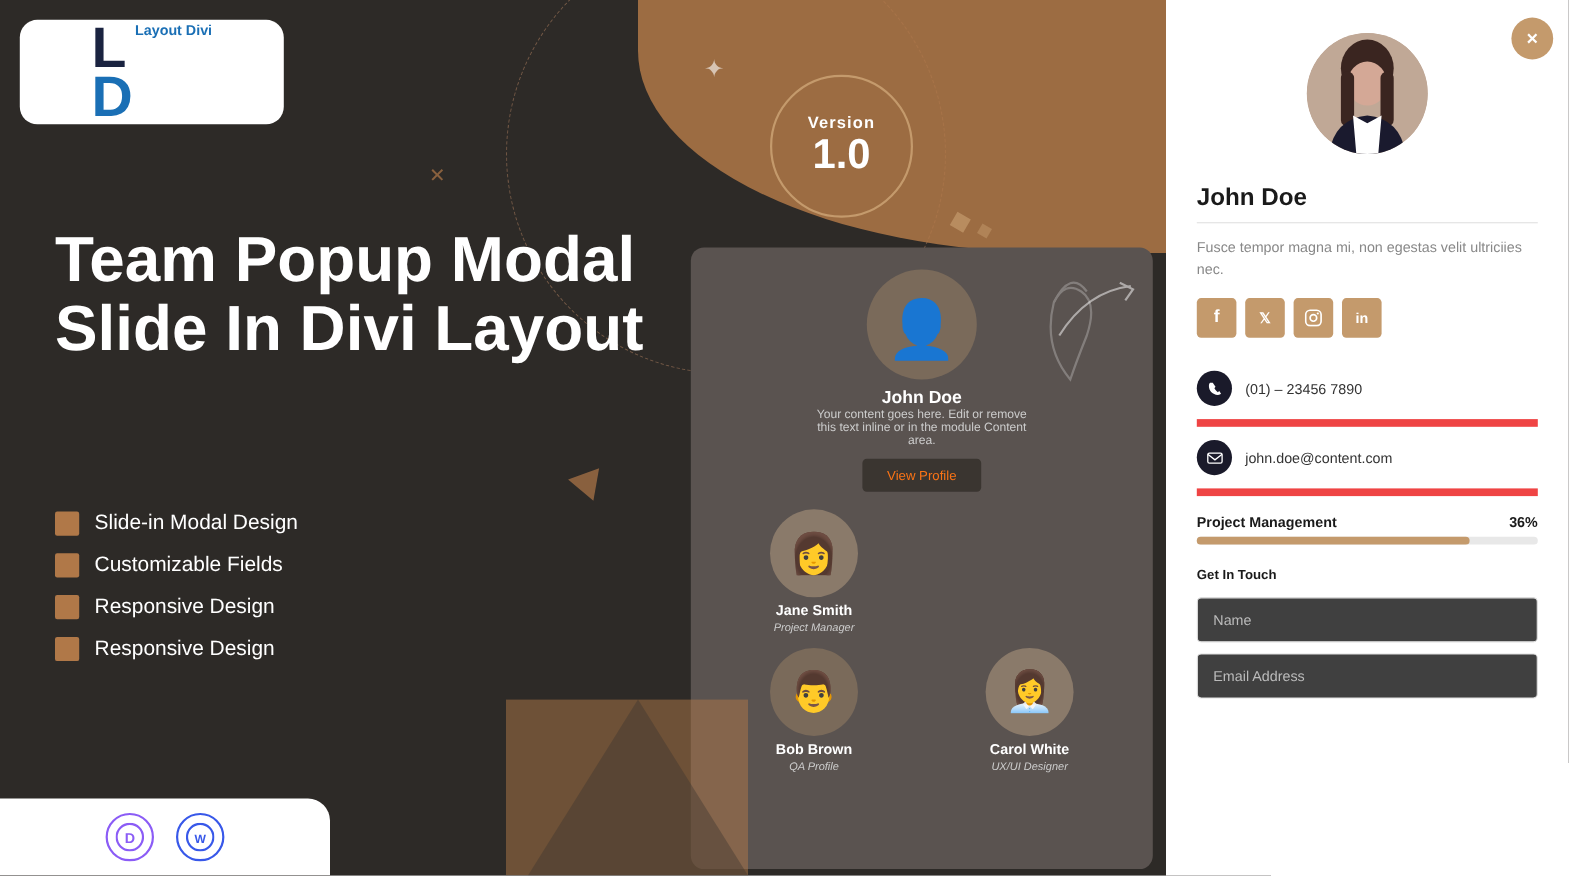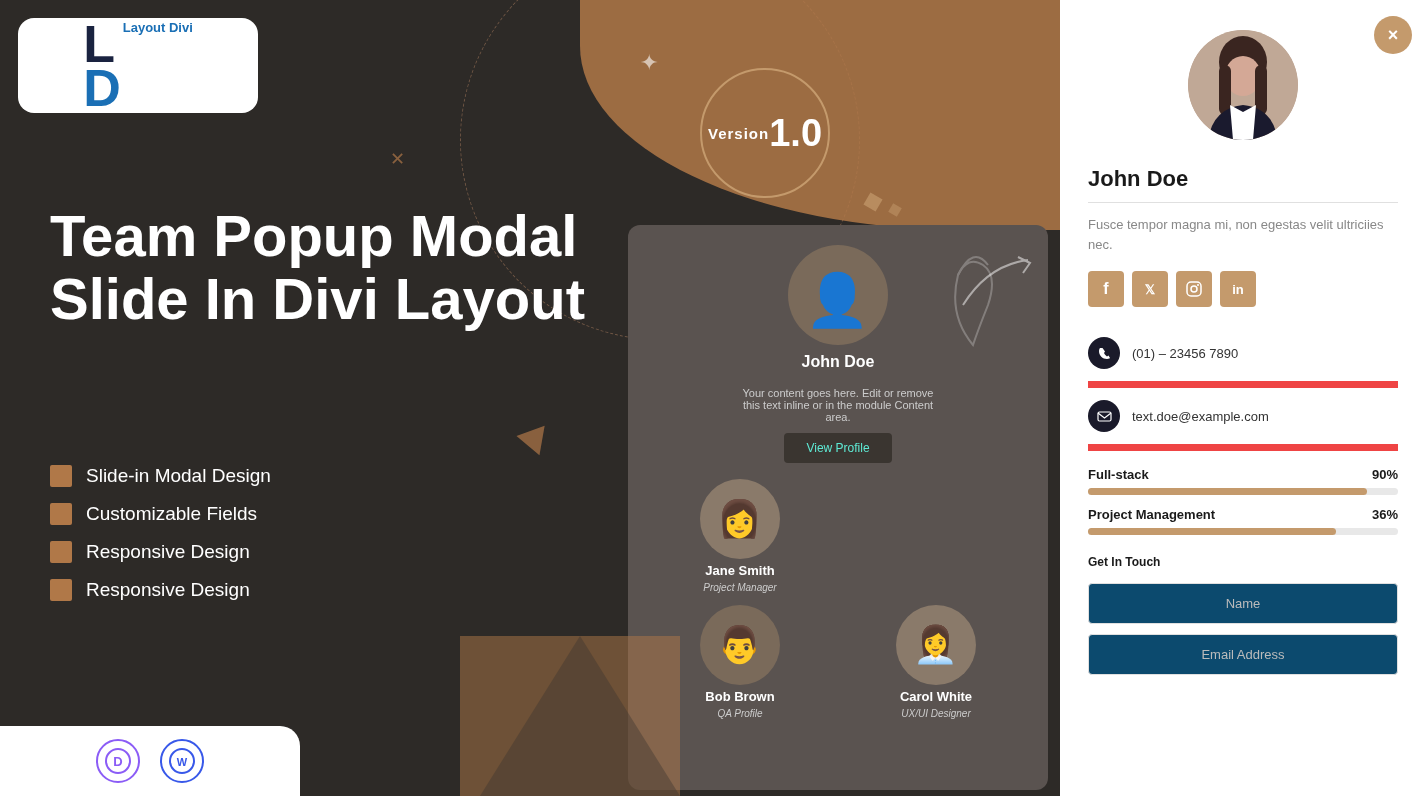--- a/index.html
+++ b/index.html
@@ -110,20 +110,21 @@
     
     .version-badge {
       position: absolute;
       top: 68px;
       left: 700px;
       width: 130px;
       height: 130px;
       border: 2px solid #c49a6c;
       border-radius: 50%;
       display: flex;
+      flex-direction: column;
       align-items: center;
       justify-content: center;
       color: #fff;
     }
     .version-label {
       font-size: 15px;
       font-weight: 600;
       letter-spacing: 1px;
     }
     .version-number {
@@ -233,25 +234,25 @@
       color: #fff;
       font-size: 16px;
       font-weight: 700;
       margin-top: 8px;
     }
     .preview-bio {
       color: #ccc;
       font-size: 11px;
       text-align: center;
       max-width: 200px;
-      margin: 16px 0 10px;
+      margin: 0 0 10px;
     }
     .preview-btn {
       background: #3a3530;
-      color: #5eead4;
+      color: #f97316;
       border: none;
       padding: 8px 22px;
       border-radius: 4px;
       font-size: 12px;
       cursor: pointer;
     }
 
     
     .team-grid {
       display: grid;
@@ -439,22 +440,21 @@
     }
     .touch-input {
       width: 100%;
       border: 1px solid #e0e0e0;
       border-radius: 4px;
       padding: 12px 14px;
       font-size: 13px;
       color: #999;
       margin-bottom: 10px;
       outline: none;
-      background: #0c4a6e;
-      text-align: center;
+      background: #404040;
     }
     .touch-input::placeholder { color: #bbb; }
 
     
     .deco-bottom-brown {
       position: absolute;
       bottom: 0;
       left: 460px;
       width: 220px;
       height: 160px;
@@ -641,33 +641,24 @@
       </div>
       <span>(01) – 23456 7890</span>
     </div>
     <div class="contact-row">
       <div class="contact-icon-circle">
         <svg width="15" height="15" viewBox="0 0 15 15" fill="none">
           <rect x="1" y="3" width="13" height="9" rx="1.5" stroke="white" stroke-width="1.2"></rect>
           <path d="M1 4L7.5 9L14 4" stroke="white" stroke-width="1.2"></path>
         </svg>
       </div>
-      <span>text.doe@example.com</span>
+      <span>john.doe@content.com</span>
     </div>
 
     <div class="skill-section">
-      <div class="skill-row">
-        <div class="skill-header">
-          <span class="skill-name">Full-stack</span>
-          <span class="skill-pct">90%</span>
-        </div>
-        <div class="skill-bar-bg">
-          <div class="skill-bar-fill" style="width:90%;"></div>
-        </div>
-      </div>
       <div class="skill-row">
         <div class="skill-header">
           <span class="skill-name">Project Management</span>
           <span class="skill-pct">36%</span>
         </div>
         <div class="skill-bar-bg">
           <div class="skill-bar-fill" style="width:80%;"></div>
         </div>
       </div>
     </div>

